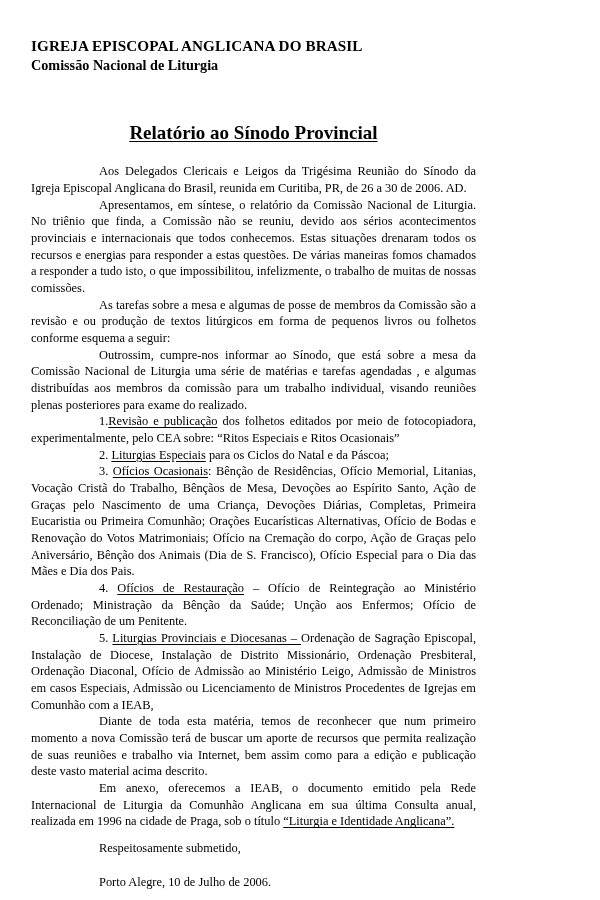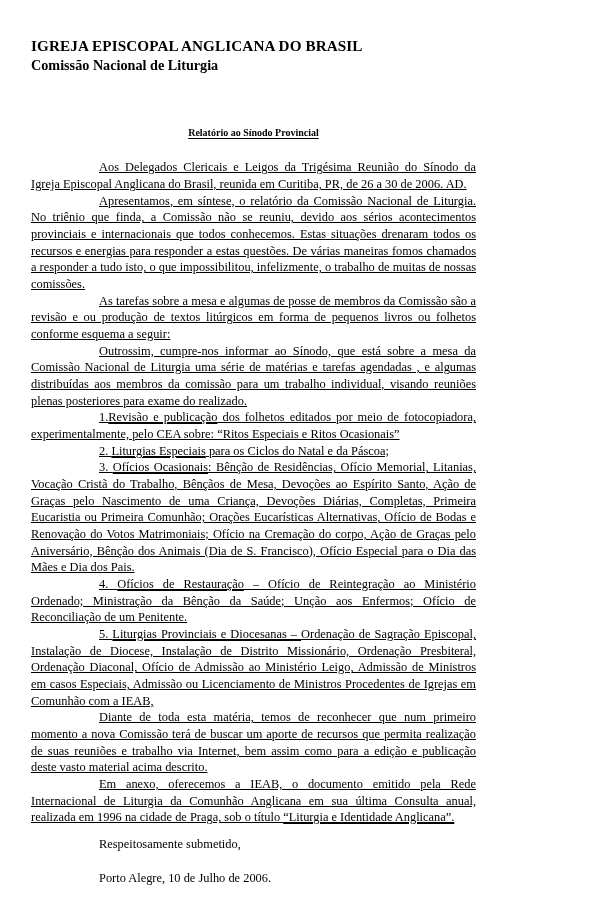--- a/index.html
+++ b/index.html
@@ -35,30 +35,29 @@
     font-size: 14.2px;
     display: block;
   }
   .doc-title-wrap {
     text-align: center;
     margin-top: 48px;
     margin-bottom: 19px;
   }
   .doc-title {
     font-weight: bold;
-    font-size: 10px;
+    font-size: 19px;
     text-decoration: underline;
     text-underline-offset: 2px;
   }
   .body-text {
     font-size: 12.4px;
     line-height: 1.345;
     text-align: justify;
     text-justify: inter-word;
-    text-decoration: underline;
   }
   .body-text p {
     margin: 0;
     text-indent: 68px;
   }
   .body-text p.item {
     text-indent: 68px;
   }
   .u {
     text-decoration: underline;

